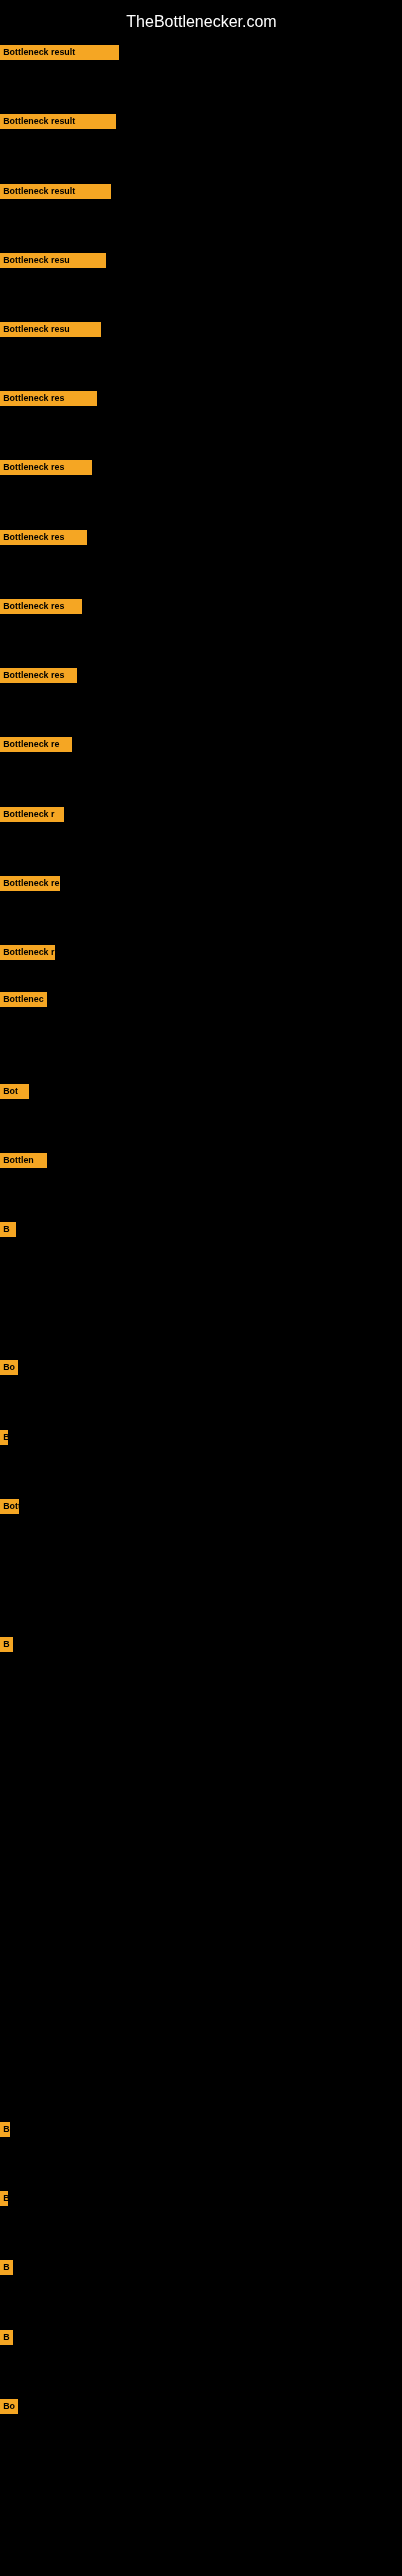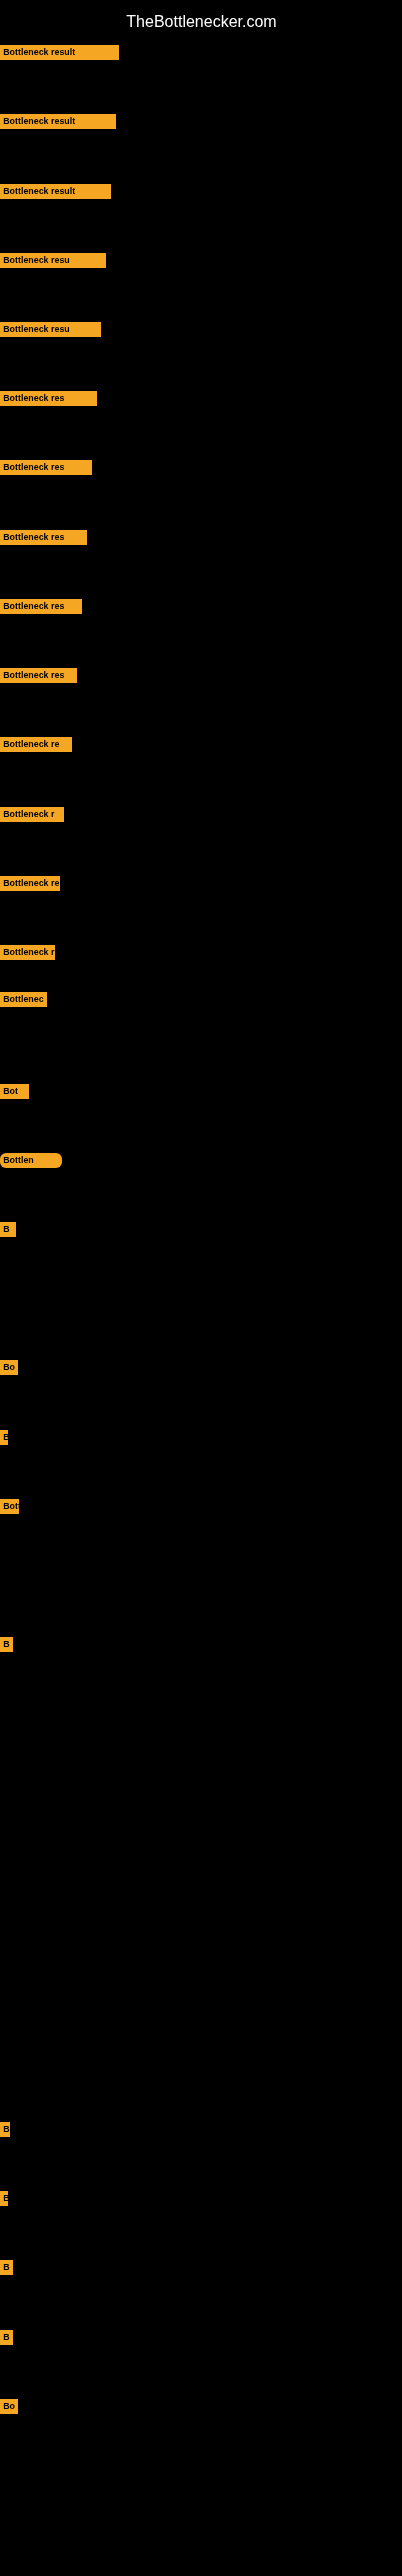--- a/index.html
+++ b/index.html
@@ -55,21 +55,21 @@
 <div class="bottleneck-bar" style="top: 460px; width: 92px;">Bottleneck res</div>
 <div class="bottleneck-bar" style="top: 530px; width: 87px;">Bottleneck res</div>
 <div class="bottleneck-bar" style="top: 599px; width: 82px;">Bottleneck res</div>
 <div class="bottleneck-bar" style="top: 668px; width: 77px;">Bottleneck res</div>
 <div class="bottleneck-bar" style="top: 737px; width: 72px;">Bottleneck re</div>
 <div class="bottleneck-bar" style="top: 807px; width: 64px;">Bottleneck r</div>
 <div class="bottleneck-bar" style="top: 876px; width: 60px;">Bottleneck re</div>
 <div class="bottleneck-bar" style="top: 945px; width: 55px;">Bottleneck r</div>
 <div class="bottleneck-bar" style="top: 992px; width: 47px;">Bottlenec</div>
 <div class="bottleneck-bar" style="top: 1084px; width: 29px;">Bot</div>
-<div class="bottleneck-bar" style="top: 1153px; width: 62px; border-radius: 6px;">Bottlen</div>
+<div class="bottleneck-bar" style="top: 1153px; width: 47px;">Bottlen</div>
 <div class="bottleneck-bar" style="top: 1222px; width: 16px;">B</div>
 <div class="bottleneck-bar" style="top: 1360px; width: 17.7px;">Bo</div>
 <div class="bottleneck-bar" style="top: 1430px; width: 8px;">B</div>
 <div class="bottleneck-bar" style="top: 1499px; width: 19px;">Bott</div>
 <div class="bottleneck-bar" style="top: 1637px; width: 13px;">B</div>
 <div class="bottleneck-bar" style="top: 2122px; width: 9.7px;">B</div>
 <div class="bottleneck-bar" style="top: 2191px; width: 8px;">B</div>
 <div class="bottleneck-bar" style="top: 2260px; width: 13px;">B</div>
 <div class="bottleneck-bar" style="top: 2330px; width: 13px;">B</div>
 <div class="bottleneck-bar" style="top: 2399px; width: 17.7px;">Bo</div>

